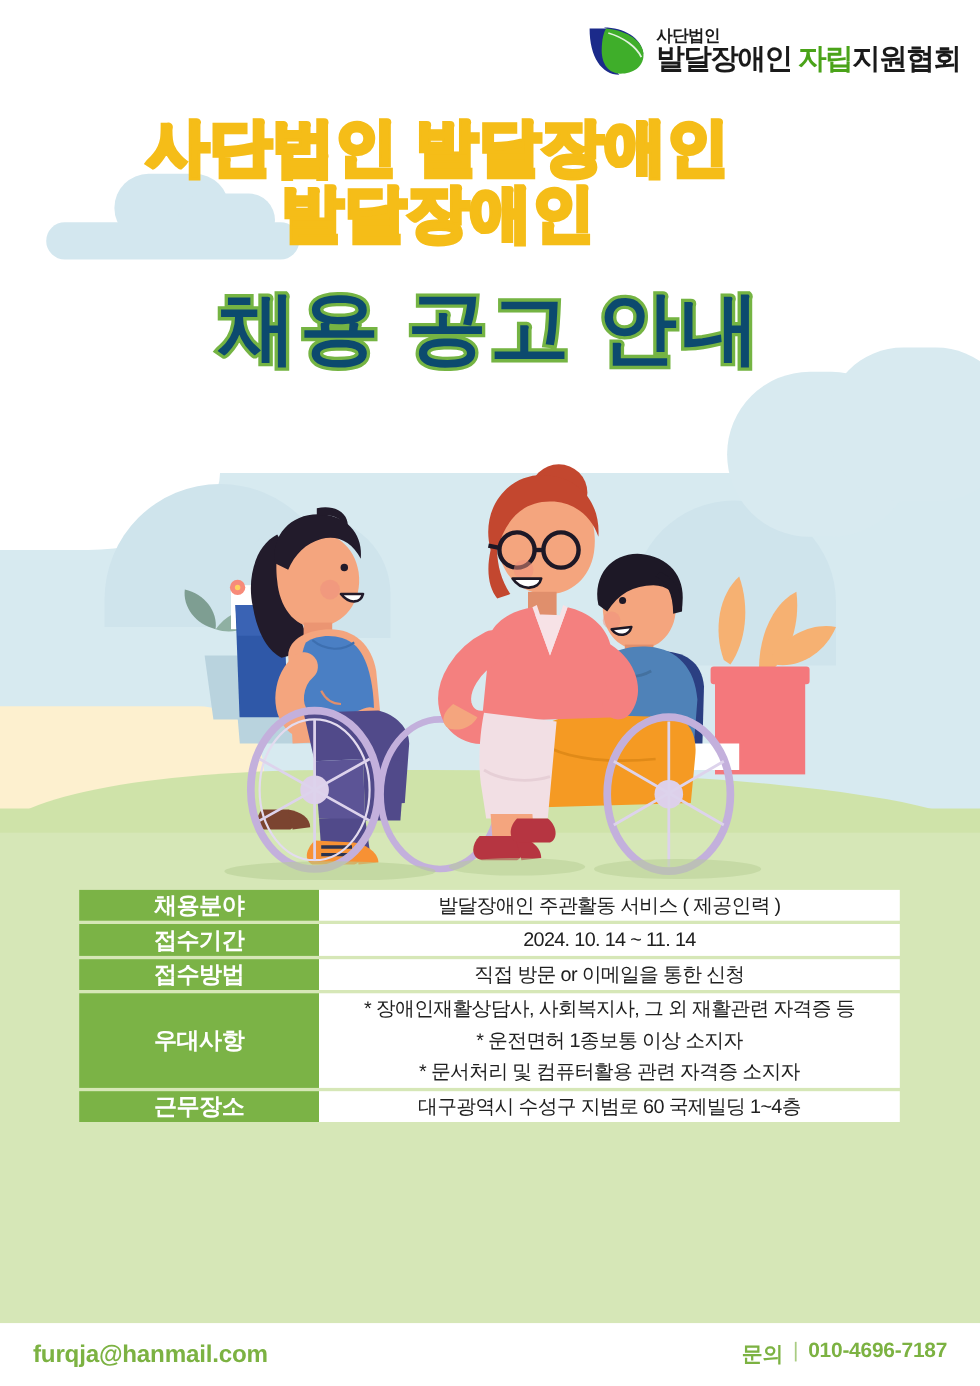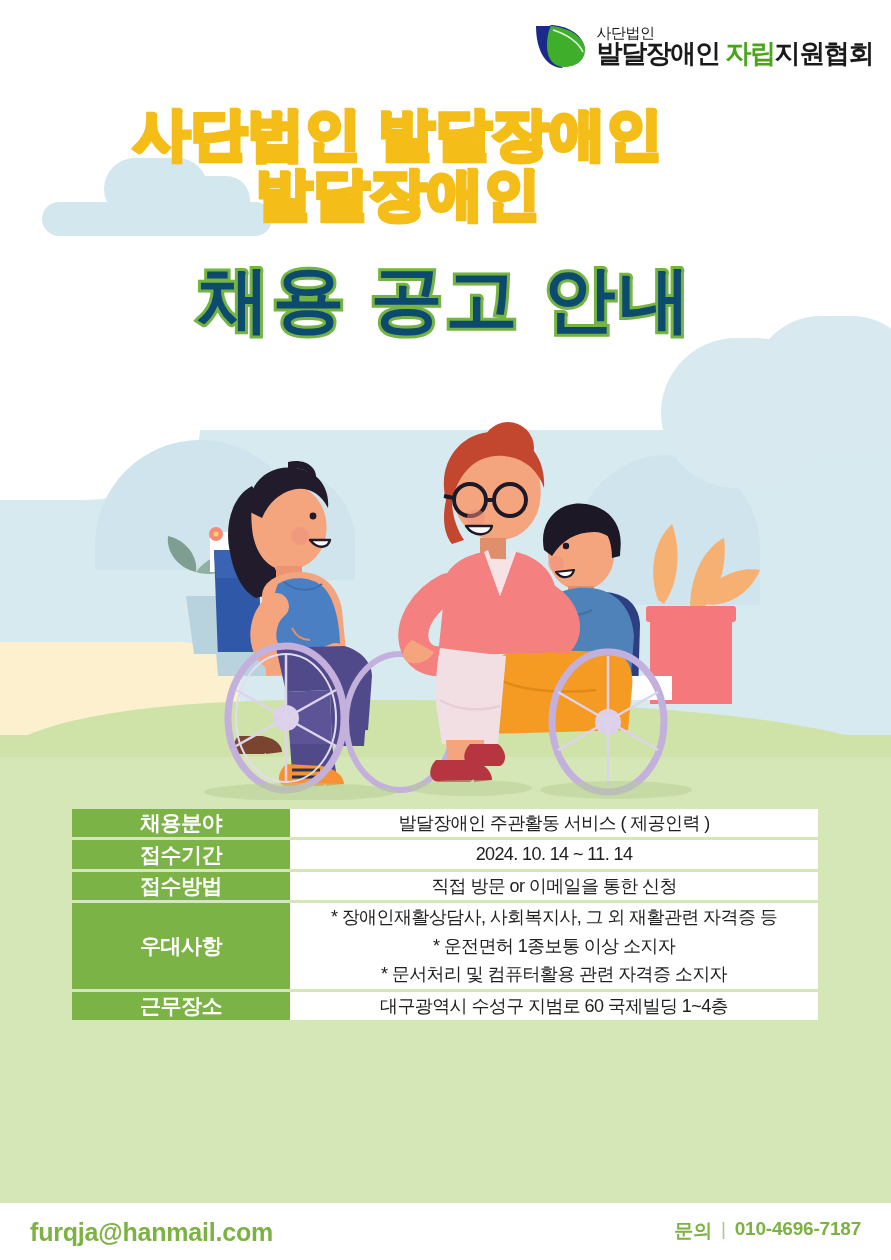--- a/index.html
+++ b/index.html
@@ -143,21 +143,21 @@
   .logo-mark {
     width: 56px; height: 52px;
     position: relative;
     flex: none;
   }
   .logo-text {
     line-height: 1.02;
   }
   .logo-line1 {
     font-size: 15px;
-    font-weight: 400;
+    font-weight: 700;
     color: #1a1a1a;
     letter-spacing: -0.5px;
   }
   .logo-line2 {
     font-size: 26px;
     font-weight: 800;
     color: #1a1a1a;
     letter-spacing: -1.4px;
     white-space: nowrap;
   }
@@ -228,21 +228,21 @@
     letter-spacing: -0.6px;
     line-height: 1.58;
     padding: 9px 6px;
   }
   .row-value .vline { display: block; }
 
   
   .footer-email {
     position: absolute;
     left: 30px; top: 1218px;
-    font-size: 25px;
+    font-size: 22px;
     font-weight: 700;
     color: #7cb242;
     letter-spacing: -0.2px;
   }
   .footer-contact {
     position: absolute;
     right: 30px; top: 1218px;
     font-size: 19px;
     font-weight: 700;
     color: #7cb242;

